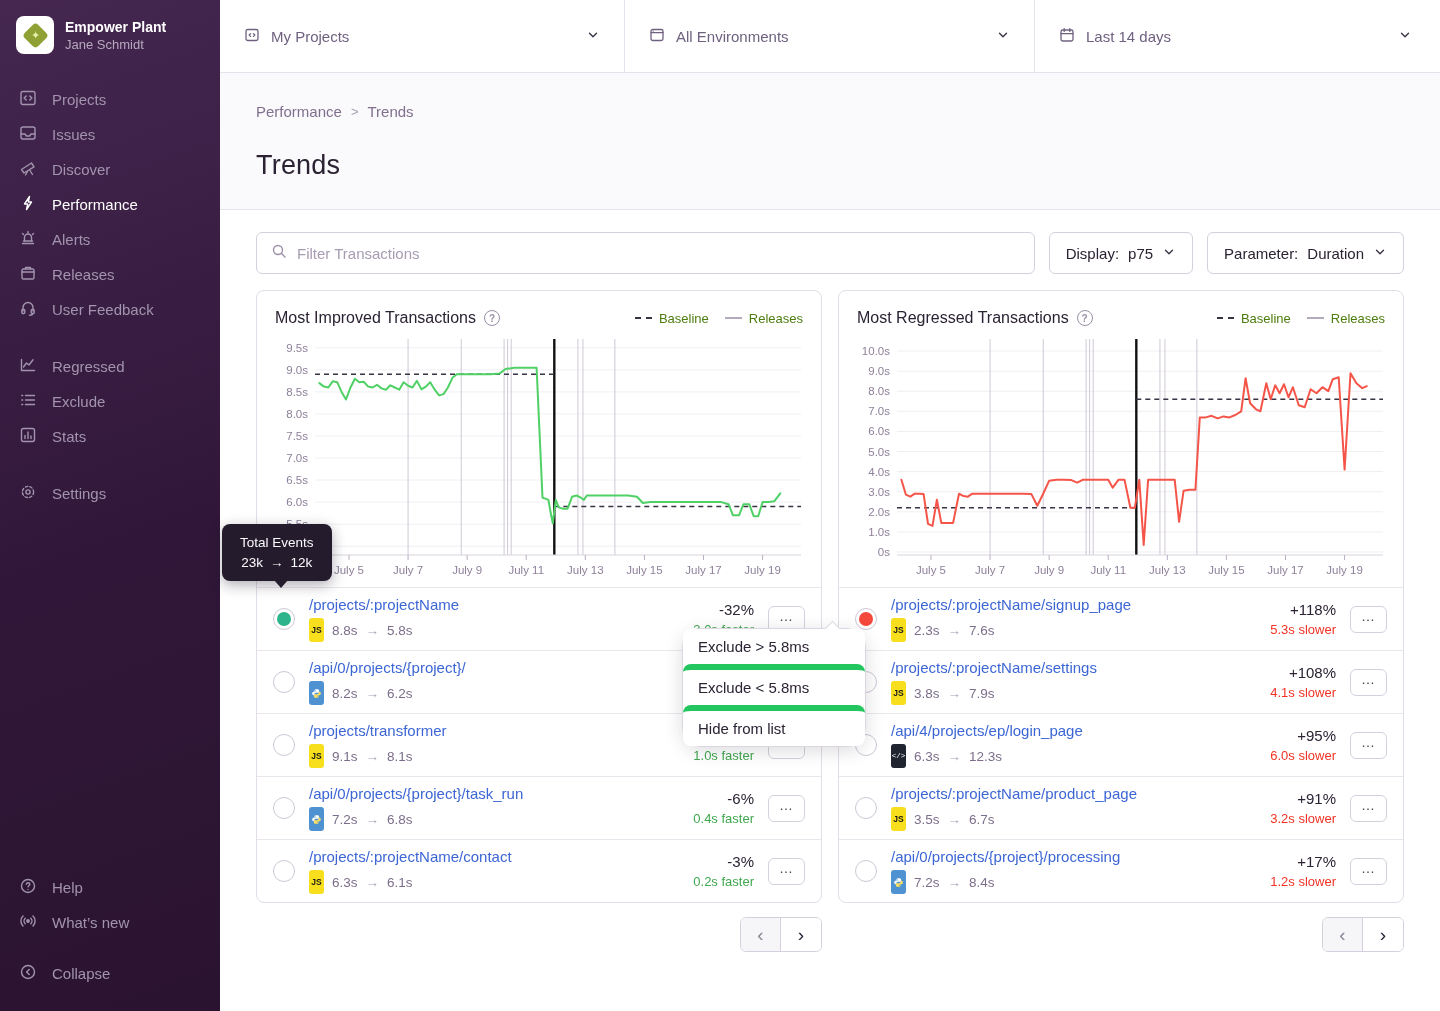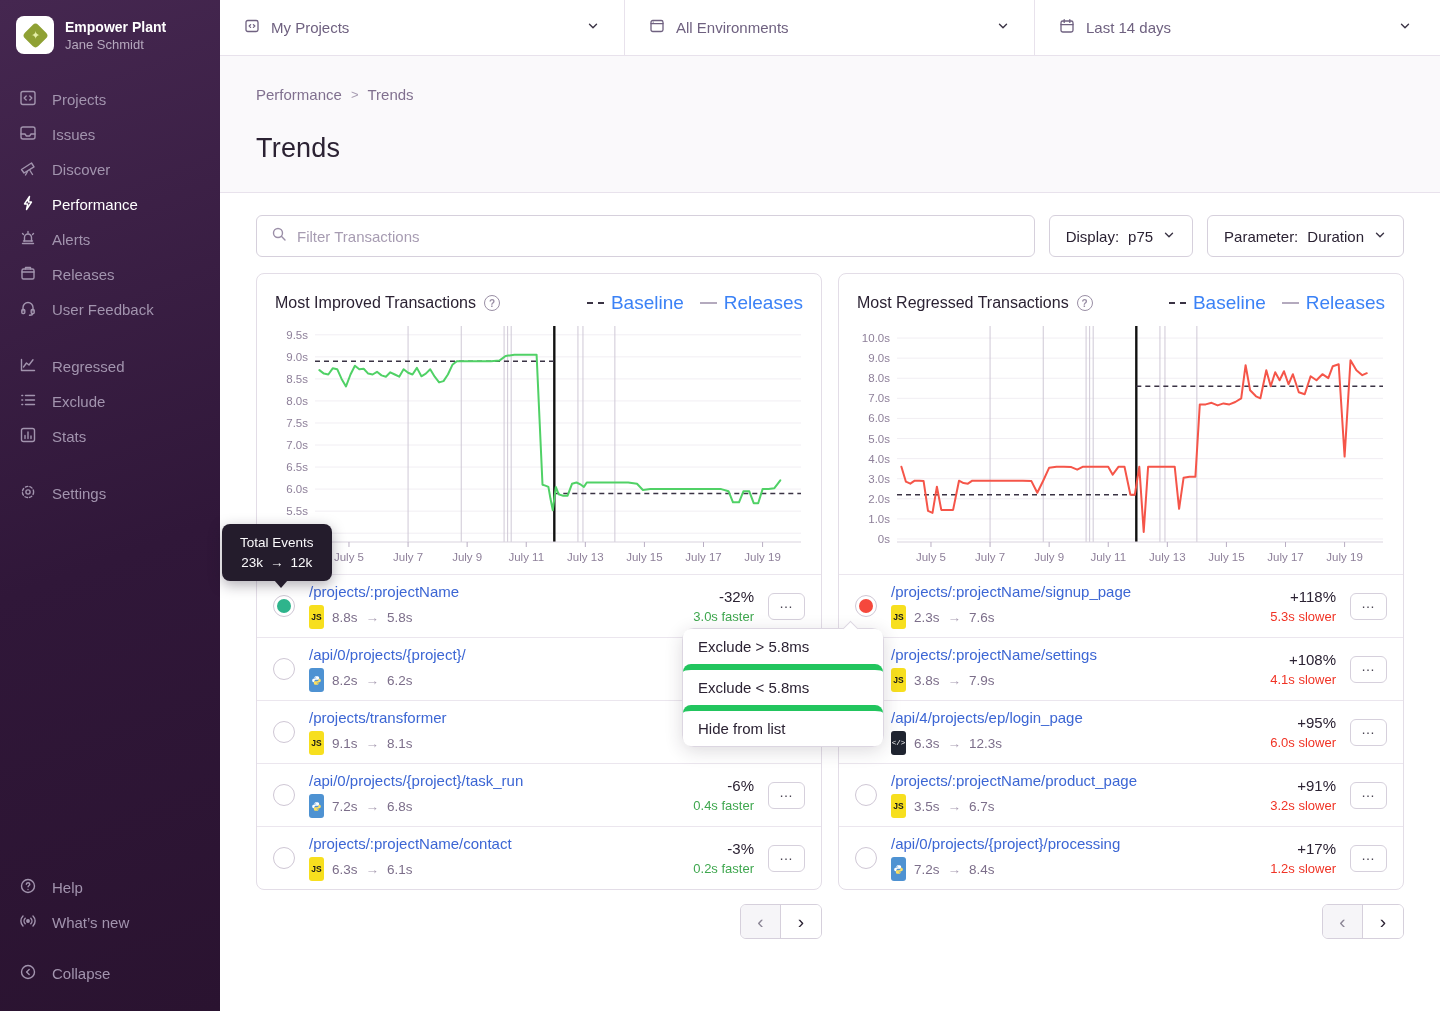--- a/index.html
+++ b/index.html
@@ -16,21 +16,21 @@
 .org-user{font-size:13px;color:#b5a8bd}
 .nav-item{display:flex;align-items:center;gap:15px;padding:7px 16px 7px 19px;font-size:15px;cursor:pointer;color:#a294ae}
 .nav-item.active{color:#fff}
 .nav-item svg{flex:none}
 .nav-gap{height:22px}
 .nav-footer{margin-top:auto}
 .nav-gap-sm{height:16px}
 
 
 .main{flex:1;position:relative;background:#fff;color:#2b2233}
-.topbar{height:56px;display:flex;border-bottom:1px solid #e8e2ec}
+.topbar{height:73px;display:flex;border-bottom:1px solid #e8e2ec}
 .dd{display:flex;align-items:center;gap:11px;padding:0 24px;color:#6f6180;font-size:15px;border-right:1px solid #e8e2ec;cursor:pointer}
 .dd1{width:405px}.dd2{width:410px}.dd3{flex:1;border-right:none;padding-right:28px}
 .dd .chev{margin-left:auto;color:#3a3344}
 
 .page-header{background:#faf9fb;border-bottom:1px solid #e8e2ec;padding:30px 36px 28px}
 .breadcrumb{color:#80708f;font-size:15px;display:flex;gap:9px;align-items:center;margin-bottom:30px}
 .breadcrumb .sep{color:#a79cb2;font-size:13px}
 .crumb{cursor:pointer}
 .page-title{font-size:27px;color:#2b2233;font-weight:500;letter-spacing:.2px}
 
@@ -42,21 +42,21 @@
 .btn-dd{height:42px;border:1px solid #d6d0dc;border-radius:6px;display:flex;align-items:center;gap:9px;padding:0 16px;background:#fff;color:#2b2233;font-size:15px;cursor:pointer}
 .btn-dd b{font-weight:400}
 .btn-dd .chev{color:#3a3344}
 
 .panels{display:flex;gap:16px;padding:2px 36px 0}
 .panel-col{flex:1;min-width:0}
 .panel{border:1px solid #e3dde7;border-radius:8px;background:#fff}
 .panel-head{display:flex;justify-content:space-between;align-items:center;padding:18px 18px 2px}
 .panel-title{font-size:16px;color:#2b2233;display:flex;align-items:center;gap:8px}
 .qmark{width:16px;height:16px;border:1.4px solid #9a8fa5;border-radius:50%;color:#9a8fa5;font-size:10px;display:flex;align-items:center;justify-content:center;font-weight:700;cursor:pointer}
-.legend{display:flex;gap:16px;align-items:center;color:#3b82f6;font-size:19px}
+.legend{display:flex;gap:16px;align-items:center;color:#4d7c0f;font-size:13px}
 .lg-item{display:flex;align-items:center;gap:7px}
 .sw-baseline{width:17px;border-top:2px dashed #3a3344}
 .sw-release{width:17px;border-top:2px solid #b4aabe}
 .chart{display:block;margin:0 auto}
 
 .tx-row{display:flex;align-items:center;gap:14px;padding:0 16px;height:63px;border-top:1px solid #ebe6ee}
 .radio{width:22px;height:22px;border:1.5px solid #cfc7d5;border-radius:50%;position:relative;flex:none;background:#fff;cursor:pointer}
 .radio.sel::after{content:"";position:absolute;inset:3px;border-radius:50%}
 .radio.sel.improved::after{background:#2eb48c}
 .radio.sel.regressed::after{background:#f5483c}
@@ -77,21 +77,21 @@
 
 .pager{display:flex;justify-content:flex-end;margin-top:14px}
 .pager-group{display:flex;border:1px solid #d6d0dc;border-radius:6px;overflow:hidden}
 .pg-btn{width:40px;height:33px;display:flex;align-items:center;justify-content:center;font-size:19px;background:#fff;color:#2b2233;cursor:pointer}
 .pg-btn.prev{background:#f6f5f8;color:#8a8494;border-right:1px solid #d6d0dc}
 
 
 .tooltip{position:absolute;left:2px;top:524px;background:#241c2c;color:#fbfafc;border-radius:8px;padding:11px 18px;text-align:center;font-size:13.5px;z-index:5;box-shadow:0 4px 14px rgba(30,20,40,.35)}
 .tooltip .t2{margin-top:5px;display:flex;gap:7px;justify-content:center;align-items:center}
 .tooltip::after{content:"";position:absolute;left:52px;bottom:-7px;border:7px solid transparent;border-bottom:none;border-top:8px solid #241c2c}
-.ctx-menu{position:absolute;left:462px;top:628px;width:202px;background:#fff;border:1px solid #dcd6e1;border-radius:12px;box-shadow:0 4px 18px rgba(43,34,51,.16);z-index:6}
+.ctx-menu{position:absolute;left:462px;top:628px;width:184px;background:#fff;border:1px solid #dcd6e1;border-radius:20px;box-shadow:0 4px 18px rgba(43,34,51,.16);z-index:6}
 .ctx-menu::before{content:"";position:absolute;top:-6px;right:27px;width:10px;height:10px;background:#fff;border-left:1px solid #dcd6e1;border-top:1px solid #dcd6e1;transform:rotate(45deg)}
 .ctx-item{padding:9px 15px;font-size:15px;color:#2b2233;border-top:6px solid #22c55e;cursor:pointer;background:#fff;border-radius:8px}
 .ctx-item:first-child{border-top:none}
 </style>
 </head>
 <body>
 
 <div class="app">
 
   <aside class="sidebar">

